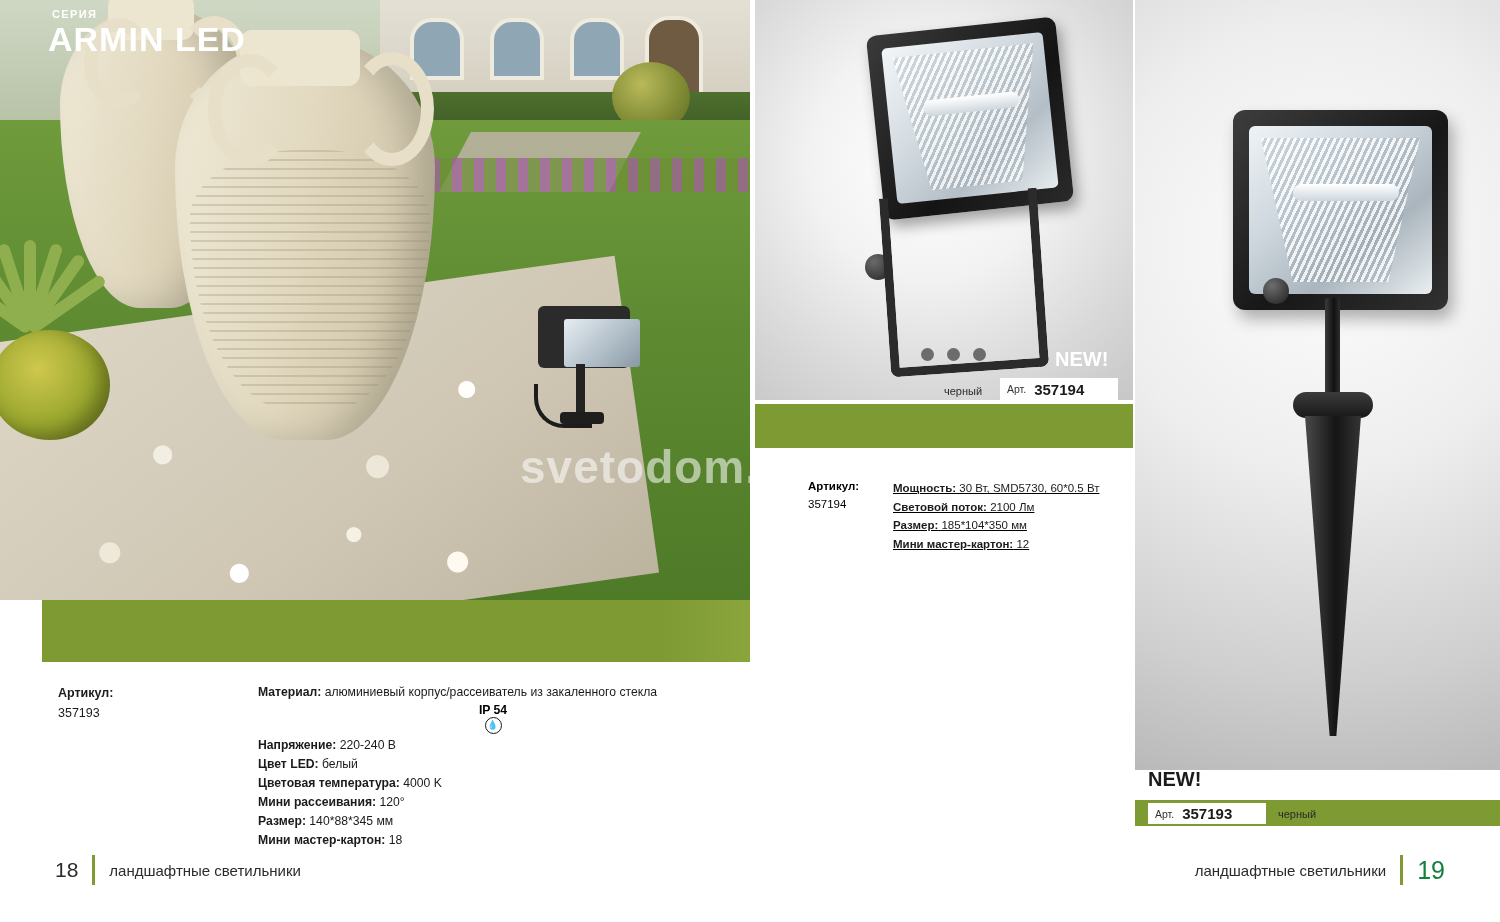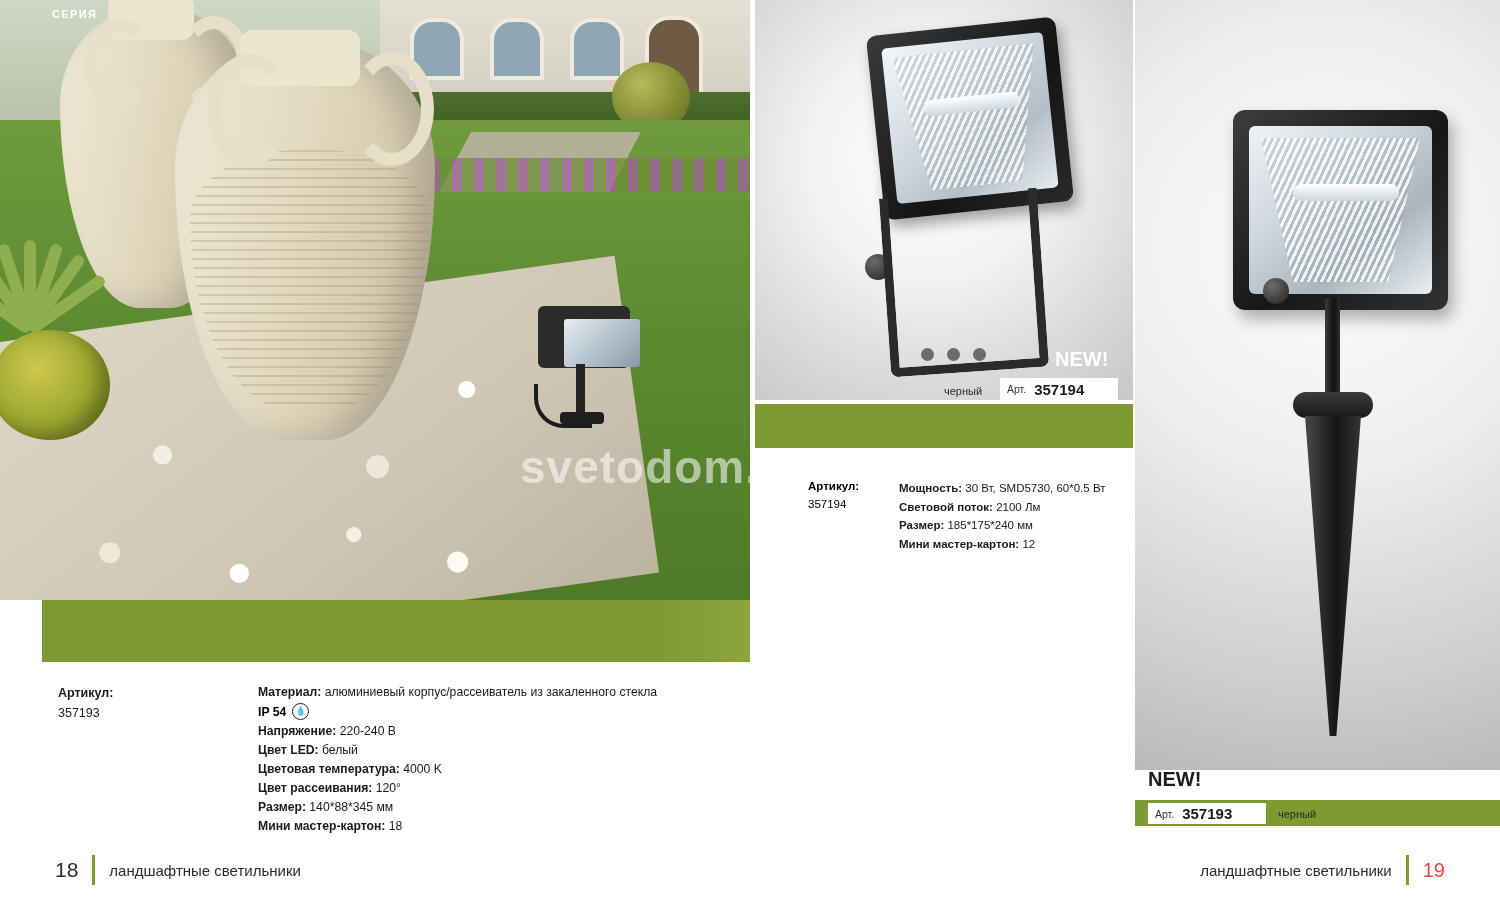--- a/index.html
+++ b/index.html
@@ -147,21 +147,21 @@
   }
 
   
   .left-spec{position:absolute;left:0;top:676px;width:750px;height:170px;}
   .art-col{position:absolute;left:58px;top:10px;width:140px;}
   .art-col .lbl{font-size:12.5px;font-weight:bold;color:#1b1b1b;}
   .art-col .val{font-size:12.5px;color:#1b1b1b;margin-top:6px;}
   .spec-col{position:absolute;left:258px;top:8px;width:470px;}
   .spec-row{font-size:12.2px;color:#1b1b1b;line-height:16.5px;margin-bottom:2.5px;}
   .spec-row b{font-weight:bold;}
-  .ip-row{display:flex;align-items:center;gap:6px;font-size:12.2px;font-weight:bold;margin-bottom:2.5px;}
+  .ip-row{display:flex;align-items:center;font-size:12.2px;font-weight:bold;margin-bottom:2.5px;flex-direction:column;}
   .ip-icon{
     width:15px;height:15px;border-radius:50%;border:1.4px solid #1b1b1b;
     display:inline-flex;align-items:center;justify-content:center;font-size:9px;line-height:1;
   }
 
   
   .mid-photo{
     position:absolute;left:755px;top:0;width:380px;height:400px;
     background:radial-gradient(circle at 46% 40%,#ffffff 0%,#f2f2f2 38%,#d9d9d9 72%,#c6c6c6 100%);
     overflow:hidden;
@@ -179,21 +179,21 @@
   .art-chip-mid{
     position:absolute;left:1000px;top:378px;width:118px;height:22px;background:#ffffff;
     display:flex;align-items:center;
   }
   .art-chip-mid .k{font-size:10.5px;color:#333;padding-left:7px;}
   .art-chip-mid .v{font-size:15px;font-weight:bold;color:#1b1b1b;padding-left:8px;}
 
   .mid-spec{position:absolute;left:755px;top:480px;width:380px;}
   .mid-spec .art-lbl{position:absolute;left:53px;top:0;font-size:11.5px;font-weight:bold;}
   .mid-spec .art-val{position:absolute;left:53px;top:18px;font-size:11.5px;}
-  .mid-spec .rows{position:absolute;left:144px;top:0;width:250px;}
+  .mid-spec .rows{position:absolute;left:138px;top:0;width:250px;text-decoration:underline;}
   .mid-spec .rows .spec-row{font-size:11.5px;line-height:16px;}
 
   
   .ml{position:absolute;left:58px;top:18px;width:270px;height:360px;}
   .ml .body{
     position:absolute;left:62px;top:8px;width:190px;height:185px;border-radius:10px;
     background:linear-gradient(135deg,#3a3a3a,#141414 60%,#2a2a2a);
     transform:rotate(-6deg);box-shadow:4px 8px 14px rgba(0,0,0,.35);
   }
   .ml .face{
@@ -285,21 +285,21 @@
   }
 
   
   .footer-left{position:absolute;left:55px;top:855px;display:flex;align-items:center;gap:14px;}
   .footer-left .pg{font-size:21px;color:#2b2b2b;}
   .footer-left .bar{width:3px;height:30px;background:#7e9a33;}
   .footer-left .txt{font-size:15px;color:#2b2b2b;}
   .footer-right{position:absolute;right:55px;top:855px;display:flex;align-items:center;gap:14px;}
   .footer-right .txt{font-size:15px;color:#2b2b2b;}
   .footer-right .bar{width:3px;height:30px;background:#7e9a33;}
-  .footer-right .pg{font-size:20px;color:#ef4444;}
+  .footer-right .pg{font-size:25px;color:#15803d;}
   .gutter{position:absolute;left:1133px;top:0;width:2px;height:922px;background:#ffffff;}
 </style>
 </head>
 <body>
 
 <div class="page">
 
   <div class="photo">
     <div class="sky"></div>
     <div class="house">
@@ -344,20 +344,21 @@
       <div class="stem"></div>
       <div class="cable"></div>
       <div class="spike"></div>
     </div>
   </div>
 
   <div class="series-band">
     <div class="leftstub"></div>
   </div>
   <div class="series-label">СЕРИЯ</div>
+  <div class="series-name">ARMIN  LED</div>
 
   <div class="left-spec">
     <div class="art-col">
       <div class="lbl">Артикул:</div>
       <div class="val">357193</div>
     </div>
     <div class="spec-col">
       <div class="spec-row">
         <b>Материал:</b><span> алюминиевый корпус/рассеиватель из закаленного стекла</span>
       </div>
@@ -368,21 +369,21 @@
       <div class="spec-row">
         <b>Напряжение:</b><span> 220-240 В</span>
       </div>
       <div class="spec-row">
         <b>Цвет LED:</b><span> белый</span>
       </div>
       <div class="spec-row">
         <b>Цветовая температура:</b><span> 4000 K</span>
       </div>
       <div class="spec-row">
-        <b>Цвет рассеивания:</b><span> 120°</span>
+        <b>Мини рассеивания:</b><span> 120°</span>
       </div>
       <div class="spec-row">
         <b>Размер:</b><span> 140*88*345 мм</span>
       </div>
       <div class="spec-row">
         <b>Мини мастер-картон:</b><span> 18</span>
       </div>
     </div>
   </div>
 
@@ -413,21 +414,21 @@
     <div class="art-lbl">Артикул:</div>
     <div class="art-val">357194</div>
     <div class="rows">
       <div class="spec-row">
         <b>Мощность:</b><span> 30 Вт, SMD5730, 60*0.5 Вт</span>
       </div>
       <div class="spec-row">
         <b>Световой поток:</b><span> 2100 Лм</span>
       </div>
       <div class="spec-row">
-        <b>Размер:</b><span> 185*175*240 мм</span>
+        <b>Размер:</b><span> 185*104*350 мм</span>
       </div>
       <div class="spec-row">
         <b>Мини мастер-картон:</b><span> 12</span>
       </div>
     </div>
   </div>
 
   <div class="right-photo">
     <div class="rl">
       <div class="rbody">

